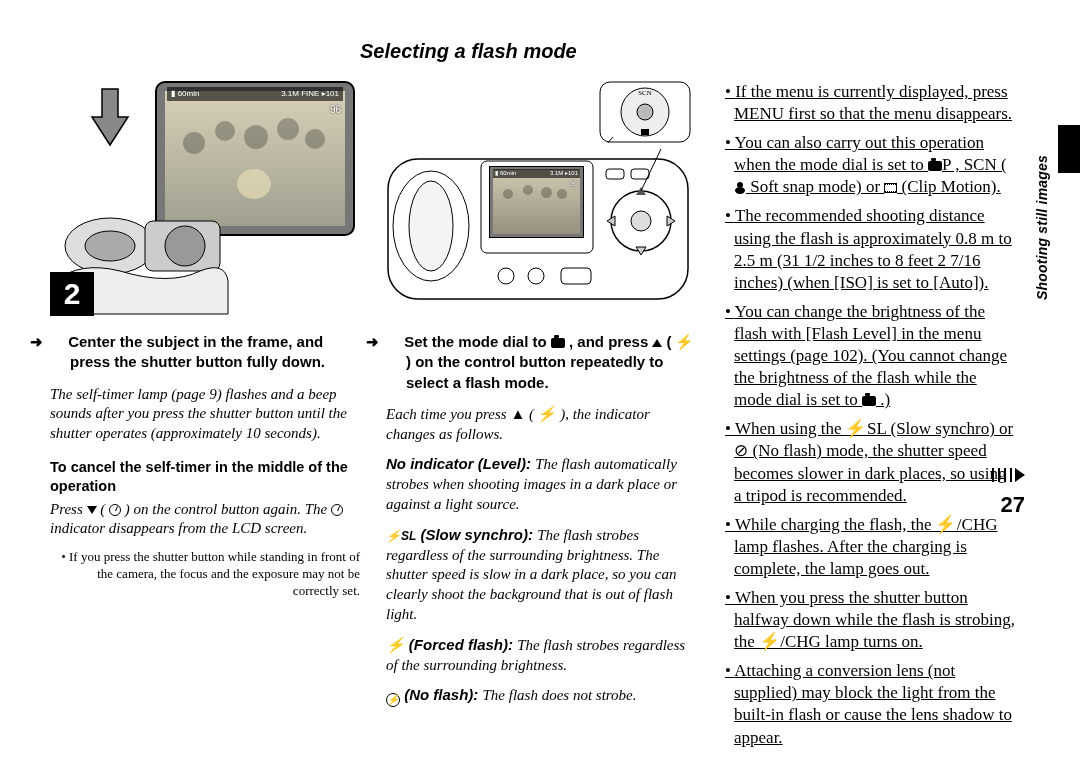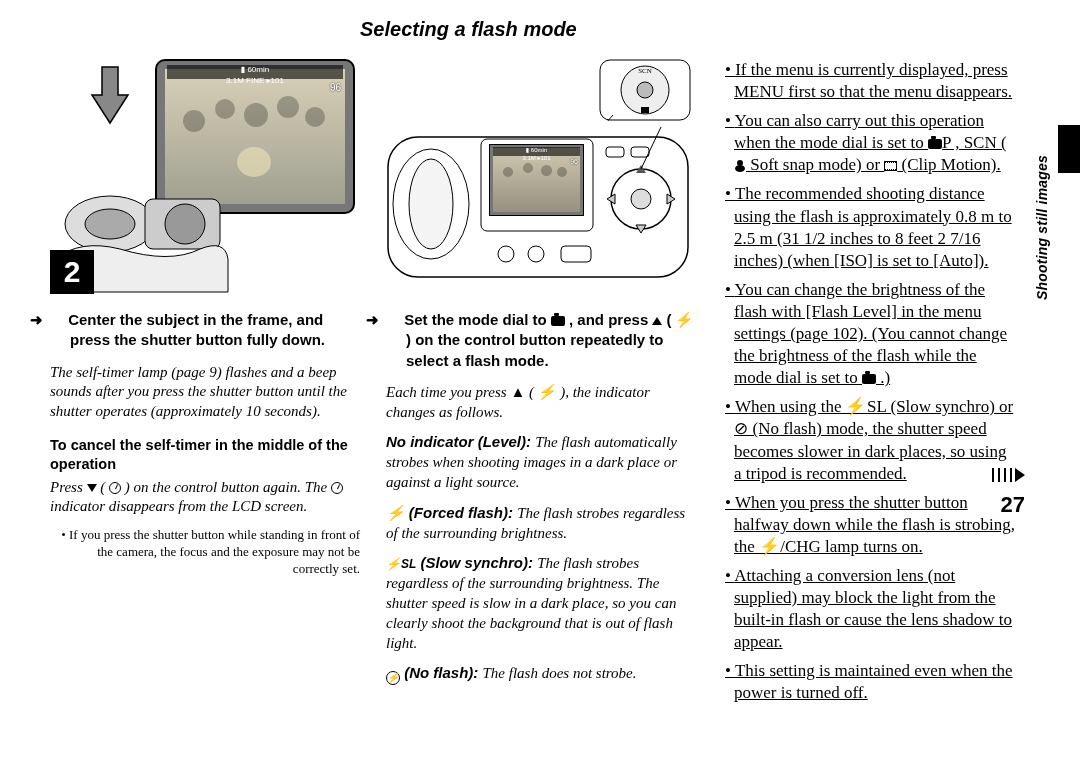--- a/index.html
+++ b/index.html
@@ -1,29 +1,29 @@
 <!DOCTYPE html>
 <html><head>
 <meta charset="utf-8">
 <style>
   * { box-sizing: border-box; margin: 0; padding: 0; }
   html, body { width: 1080px; height: 760px; font-family: "Times New Roman", serif; background: #fff; color: #000; }
-  .page { position: relative; width: 1080px; height: 536px; padding: 18px 65px 30px 50px; }
+  .page { position: relative; width: 1080px; height: 536px; padding: 40px 65px 30px 50px; }
   .heading { font-style: italic; font-weight: bold; font-size: 20px; margin-left: 310px; margin-bottom: 18px; font-family: Arial, sans-serif; }
   .columns { display: flex; gap: 26px; }
   .col { flex: 1 1 0; font-size: 15px; line-height: 1.32; }
   .col1 { flex: 0 0 310px; }
   .col2 { flex: 0 0 310px; }
   .col3 { flex: 1 1 auto; font-size: 17px; line-height: 1.3; text-decoration: underline; }
   
   .fig1 { position: relative; width: 305px; height: 235px; margin-bottom: 16px; }
   .photo { position:absolute; right:0; top:0; width:200px; height:155px; background:#777; border-radius:10px; overflow:hidden; border:2px solid #000;}
   .photo-inner { position:absolute; inset:8px; background:linear-gradient(#d8d0b8,#a0a090); }
   .blob { position:absolute; border-radius:50%; background:rgba(0,0,0,.25); }
-  .overlay-bar { position:absolute; top:4px; left:10px; right:10px; height:14px; background:rgba(0,0,0,.6); color:#fff; font-size:8px; display:flex; align-items:center; justify-content:space-between; padding:0 4px; font-family:Arial,sans-serif;flex-direction:column;}
+  .overlay-bar { position:absolute; top:4px; left:10px; right:10px; height:14px; background:rgba(0,0,0,.6); color:#fff; font-size:8px; display:flex; align-items:center; justify-content:space-between; padding:0 4px; font-family:Arial,sans-serif;}
   .overlay-num { position:absolute; top:20px; right:12px; color:#fff; font-size:10px; text-shadow:0 0 2px #000; font-family:Arial,sans-serif;}
   .arrow-down { position:absolute; left:40px; top:6px; width:40px; height:60px; }
   .arrow-down svg { width:100%; height:100%; }
   .hand { position:absolute; left:0; top:120px; width:180px; height:115px; }
   .hand svg{ width:100%; height:100%; }
   .stepbox { position:absolute; left:0; bottom:0; width:44px; height:44px; background:#000; color:#fff; font-size:30px; font-weight:bold; display:flex; align-items:center; justify-content:center; font-family:Arial,sans-serif;}
   .instr { font-family: Arial, sans-serif; font-weight:bold; font-size:15px; line-height:1.35; padding-left:20px; text-indent:-20px; margin-bottom:12px;}
   .instr .arrow { display:inline-block; width:14px; }
   .sub-h { font-family: Liberation Sans, sans-serif; font-weight:bold; font-size:14.5px; margin:14px 0 4px; line-height:1.3;}
   .small-bullets { font-size:13px; line-height:1.3; margin-top:6px;text-align:right;}
@@ -175,41 +175,42 @@
       </div>
 
       <p class="instr">
         <span class="arrow">➜</span> <span>Set the mode dial to </span><span class="cam-ic"></span><span> , and press </span><span class="tri-up"></span><span> ( </span><span class="bolt">⚡</span><span> ) on the control button repeatedly to select a flash mode.</span>
       </p>
       <p class="body-p">Each time you press ▲ ( ⚡ ), the indicator changes as follows.</p>
       <p class="body-p">
         <b class="sans">No indicator (Level): </b><span>The flash automatically strobes when shooting images in a dark place or against a light source.</span>
       </p>
       <p class="body-p">
+        <span class="flash-sl">⚡SL</span><b class="sans"> (Slow synchro): </b><span>The flash strobes regardless of the surrounding brightness. The shutter speed is slow in a dark place, so you can clearly shoot the background that is out of flash light.</span>
+      </p>
+      <p class="body-p">
         <span class="bolt">⚡</span><b class="sans"> (Forced flash): </b><span>The flash strobes regardless of the surrounding brightness.</span>
-      </p>
-      <p class="body-p">
-        <span class="flash-sl">⚡SL</span><b class="sans"> (Slow synchro): </b><span>The flash strobes regardless of the surrounding brightness. The shutter speed is slow in a dark place, so you can clearly shoot the background that is out of flash light.</span>
       </p>
       <p class="body-p">
         <span class="noflash-ic">⚡</span><b class="sans"> (No flash): </b><span>The flash does not strobe.</span>
       </p>
     </div>
 
     <div class="col col3">
       <ul>
         <li>If the menu is currently displayed, press MENU first so that the menu disappears.</li>
         <li>
           <span>You can also carry out this operation when the mode dial is set to </span><span class="cam-ic"></span><span>P , SCN ( </span><span class="snowman-ic"></span><span> Soft snap mode) or </span><span class="film-ic"></span><span> (Clip Motion).</span>
         </li>
         <li>The recommended shooting distance using the flash is approximately 0.8 m to 2.5 m (31 1/2 inches to 8 feet 2 7/16 inches) (when [ISO] is set to [Auto]).</li>
         <li>
           <span>You can change the brightness of the flash with [Flash Level] in the menu settings (page 102). (You cannot change the brightness of the flash while the mode dial is set to </span><span class="cam-ic"></span><span> .)</span>
         </li>
         <li>When using the ⚡SL (Slow synchro) or ⊘ (No flash) mode, the shutter speed becomes slower in dark places, so using a tripod is recommended.</li>
+        <li>While charging the flash, the ⚡/CHG lamp flashes. After the charging is complete, the lamp goes out.</li>
         <li>When you press the shutter button halfway down while the flash is strobing, the ⚡/CHG lamp turns on.</li>
         <li>Attaching a conversion lens (not supplied) may block the light from the built-in flash or cause the lens shadow to appear.</li>
         <li>This setting is maintained even when the power is turned off.</li>
       </ul>
     </div>
   </div>
 
   <div class="cont-ic">
     <svg width="34" height="18" viewBox="0 0 34 18">
         <path d="M2 2v14M8 2v14M14 2v14M20 2v14" stroke="#000" stroke-width="2"></path>

